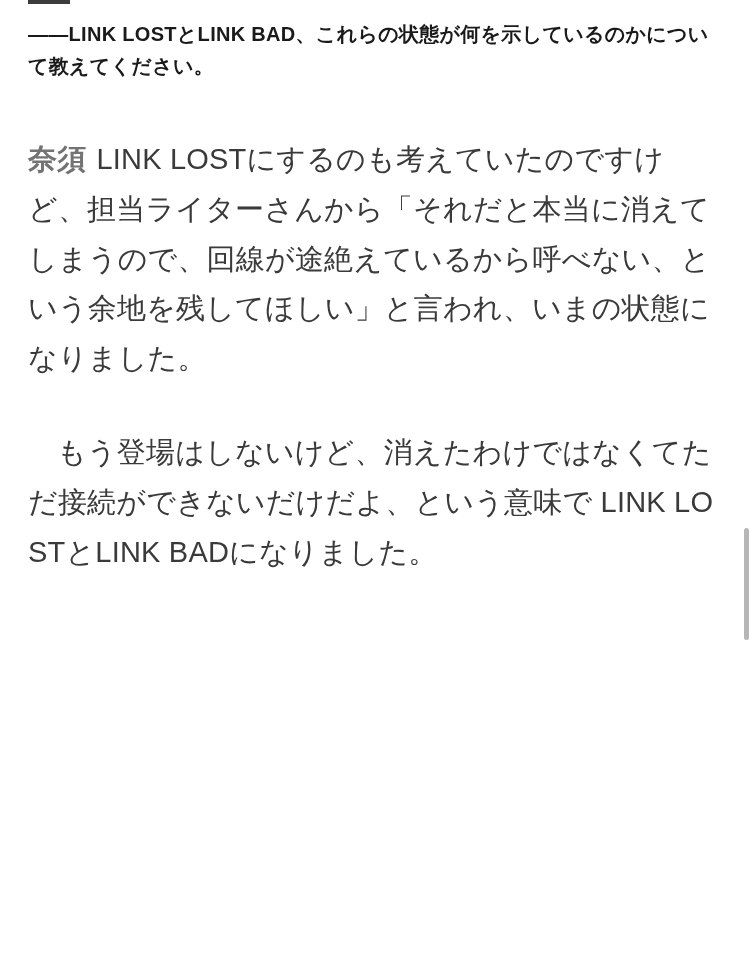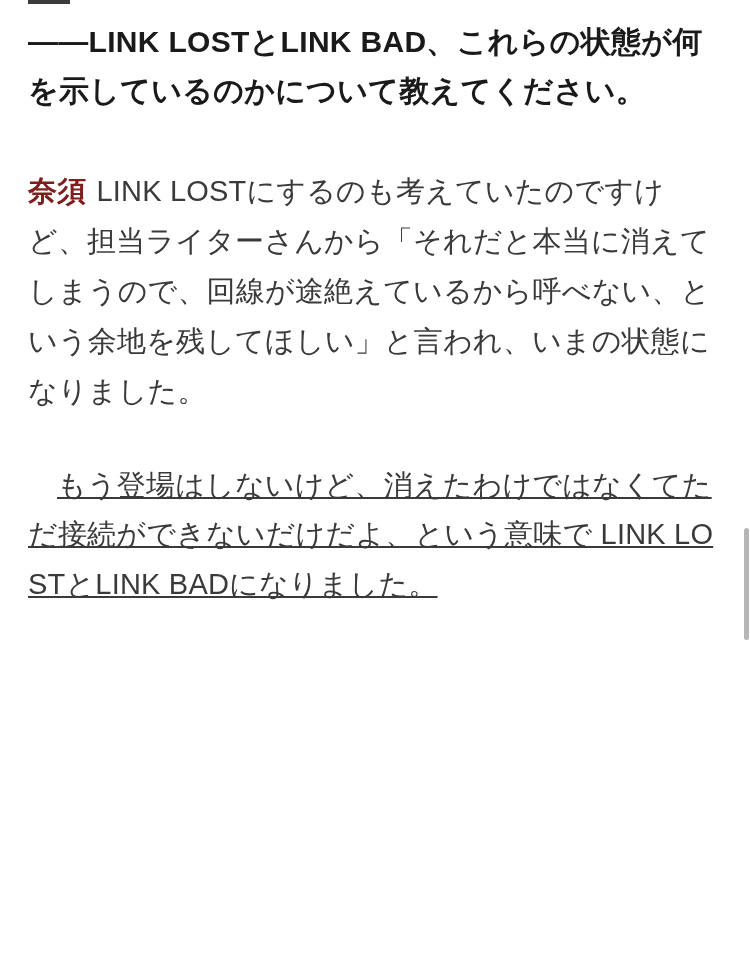--- a/index.html
+++ b/index.html
@@ -24,21 +24,21 @@
   }
   .top-rule {
     position: absolute;
     top: 0;
     left: 28px;
     width: 42px;
     height: 4px;
     background: #3c3c3c;
   }
   .question {
-    font-size: 30px;
+    font-size: 20px;
     line-height: 1.62;
     font-weight: bold;
     color: #1a1a1a;
     letter-spacing: 0.3px;
     margin: 0;
     padding-top: 18px;
     word-break: break-all;
   }
   .answer-block {
     margin-top: 52px;
@@ -46,24 +46,23 @@
   .para {
     font-size: 29px;
     line-height: 1.72;
     color: #3a3a3a;
     margin: 0;
     letter-spacing: 0.2px;
     word-break: break-all;
   }
   .para + .para {
     margin-top: 44px;
-    text-decoration: underline;
   }
   .speaker {
-    color: #7f1d1d;
+    color: #737373;
     font-weight: bold;
     margin-right: 10px;
   }
   .indent {
     display: inline-block;
     width: 29px;
   }
   .scrollbar-track {
     position: absolute;
     top: 0;

